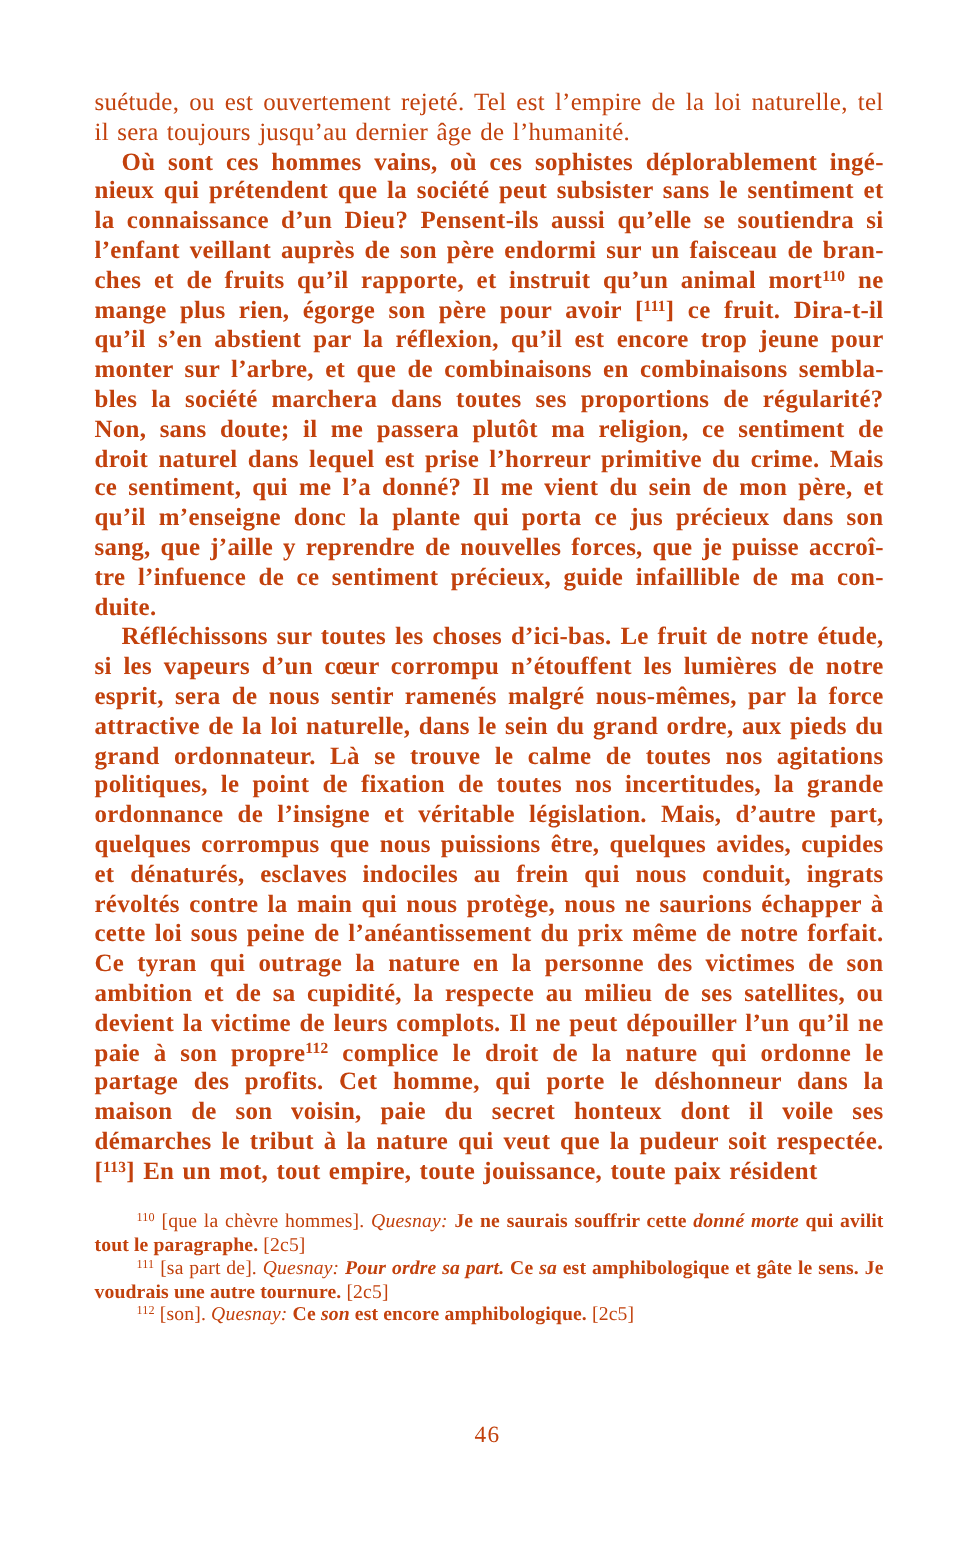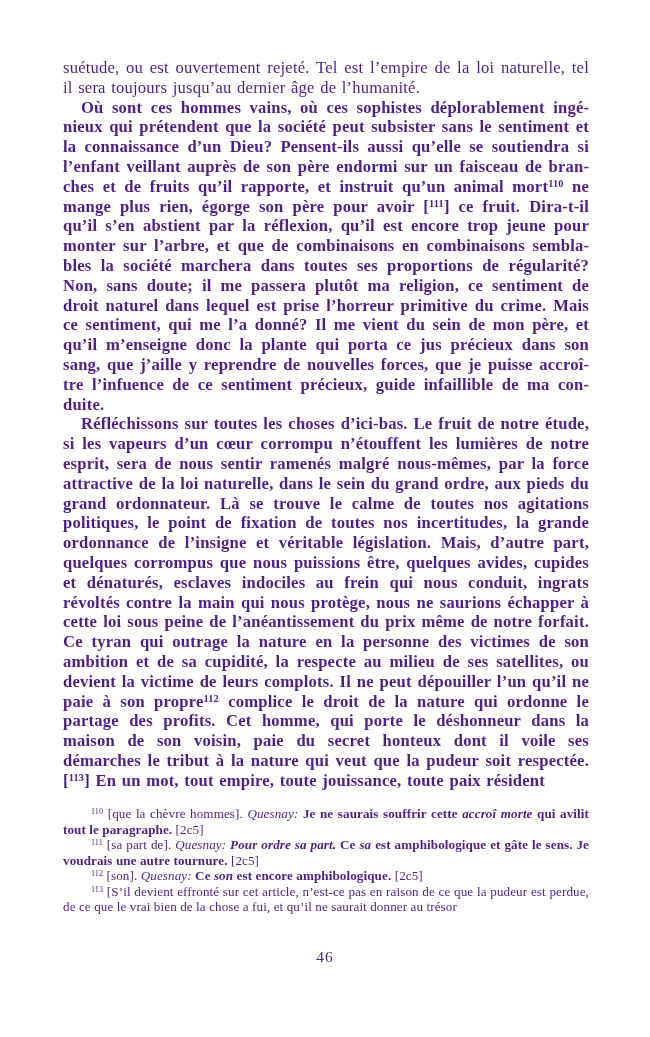--- a/index.html
+++ b/index.html
@@ -2,21 +2,21 @@
 <html lang="fr"><head>
 <meta charset="utf-8">
 <style>
   html, body { margin: 0; padding: 0; background: #ffffff; }
   .page {
     position: relative;
     width: 650px;
     height: 1037px;
     background: #ffffff;
     font-family: "Liberation Serif", serif;
-    color: #4c1d95;
+    color: #c2410c;
     overflow: hidden;
   }
   .body-text {
     position: absolute;
     left: 63px;
     top: 58px;
     width: 526px;
   }
   .para {
     font-size: 16.6px;
@@ -65,19 +65,18 @@
 </head>
 <body>
 
 <div class="page">
   <div class="body-text">
       <p class="para"><span>suétude, ou est ouvertement rejeté. Tel est l’empire de la loi naturelle, tel il sera toujours jusqu’au dernier âge de l’humanité.</span></p>
       <p class="para indent"><span>Où sont ces hommes vains, où ces sophistes déplorablement ingé­nieux qui prétendent que la société peut subsister sans le sentiment et la connaissance d’un Dieu? Pensent-ils aussi qu’elle se soutiendra si l’enfant veillant auprès de son père endormi sur un faisceau de bran­ches et de fruits qu’il rapporte, et instruit qu’un animal mort</span><sup>110</sup><span> ne mange plus rien, égorge son père pour avoir  [</span><sup>111</sup><span>] ce fruit. Dira-t-il qu’il s’en abstient par la réflexion, qu’il est encore trop jeune pour monter sur l’arbre, et que de combinaisons en combinaisons sembla­bles la société marchera dans toutes ses proportions de régularité? Non, sans doute; il me passera plutôt ma religion, ce sentiment de droit naturel dans lequel est prise l’horreur primitive du crime. Mais ce sentiment, qui me l’a donné? Il me vient du sein de mon père, et qu’il m’enseigne donc la plante qui porta ce jus précieux dans son sang, que j’aille y reprendre de nouvelles forces, que je puisse accroî­tre l’infuence de ce sentiment précieux, guide infaillible de ma con­duite.</span></p>
       <p class="para indent"><span>Réfléchissons sur toutes les choses d’ici-bas. Le fruit de notre étu­de, si les vapeurs d’un cœur corrompu n’étouffent les lumières de no­tre esprit, sera de nous sentir ramenés malgré nous-mêmes, par la force attractive de la loi naturelle, dans le sein du grand ordre, aux pieds du grand ordonnateur. Là se trouve le calme de toutes nos agi­tations politiques, le point de fixation de toutes nos incertitudes, la grande ordonnance de l’insigne et véritable législation. Mais, d’autre part, quelques corrompus que nous puissions être, quelques avides, cupides et dénaturés, esclaves indociles au frein qui nous conduit, in­grats révoltés contre la main qui nous protège, nous ne saurions échapper à cette loi sous peine de l’anéantissement du prix même de notre forfait. Ce tyran qui outrage la nature en la personne des victi­mes de son ambition et de sa cupidité, la respecte au milieu de ses sa­tellites, ou devient la victime de leurs complots. Il ne peut dépouiller l’un qu’il ne paie à son propre</span><sup>112</sup><span> complice le droit de la nature qui or­donne le partage des profits. Cet homme, qui porte le déshonneur dans la maison de son voisin, paie du secret honteux dont il voile ses démarches le tribut à la nature qui veut que la pudeur soit respectée. [</span><sup>113</sup><span>] En un mot, tout empire, toute jouissance, toute paix résident</span></p>
     </div>
   <div class="footnotes">
-      <p class="footnote"><sup>110</sup> <span>[que la chèvre hommes]. </span><span class="i">Quesnay:</span><span> </span><span class="b">Je ne saurais souffrir cette </span><span class="b i">accroî morte</span><span class="b"> qui avilit tout le paragraphe.</span><span> [2c5]</span></p>
+      <p class="footnote"><sup>110</sup> <span>[que la chèvre hommes]. </span><span class="i">Quesnay:</span><span> </span><span class="b">Je ne saurais souffrir cette </span><span class="b i">donné morte</span><span class="b"> qui avilit tout le paragraphe.</span><span> [2c5]</span></p>
       <p class="footnote"><sup>111</sup> <span>[sa part de]. </span><span class="i">Quesnay:</span><span> </span><span class="b i">Pour ordre sa part.</span><span class="b"> </span><span class="b">Ce </span><span class="b i">sa</span><span class="b"> est amphibologique et gâte le sens. Je voudrais une autre tournure.</span><span> [2c5]</span></p>
       <p class="footnote"><sup>112</sup> <span>[son]. </span><span class="i">Quesnay:</span><span> </span><span class="b">Ce </span><span class="b i">son</span><span class="b"> est encore amphibologique.</span><span> [2c5]</span></p>
-      <p class="footnote"><sup>113</sup> <span>[S’il devient effronté sur cet article, n’est-ce pas en raison de ce que la pudeur est perdue, de ce que le vrai bien de la chose a fui, et qu’il ne saurait donner au trésor</span></p>
     </div>
   <div class="page-number">46</div>
 </div>
 
 </body></html>

